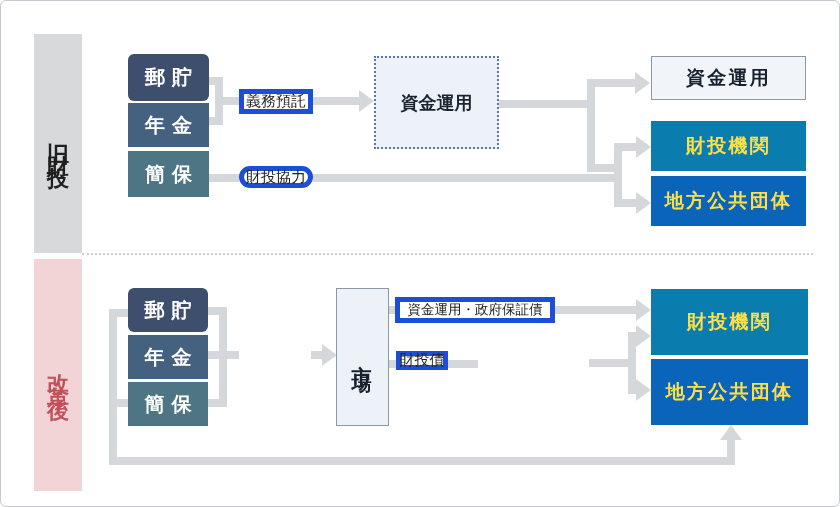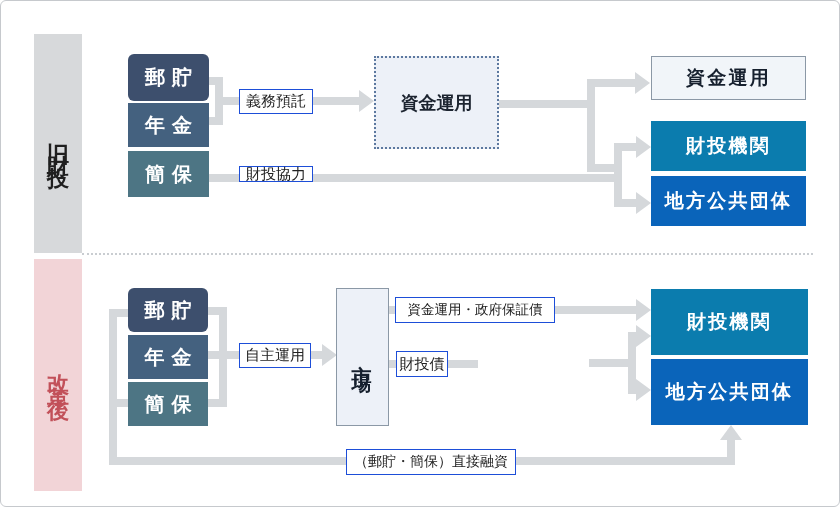--- a/index.html
+++ b/index.html
@@ -20,37 +20,37 @@
   .sidebar.new{background:var(--pink);}
   .sidebar.new span{color:var(--red);}
   
   .src{display:flex;align-items:center;justify-content:center;
     color:#fff;font-weight:bold;font-size:20px;letter-spacing:0.35em;text-indent:0.35em;}
   .src.navy{background:var(--navy);border-radius:6px;}
   .src.slate{background:var(--slate);}
   .src.teal{background:var(--teal);}
   
   .lbl{display:flex;align-items:center;justify-content:center;
-    background:#fff;border:1px solid #1d4ed8;color:#222;font-size:15px;
+    background:#fff;border:5px solid #1d4ed8;color:#222;font-size:15px;
     white-space:nowrap;z-index:3;}
   .lbl.small{font-size:13.5px;}
   
   .dotted{background:var(--panel-bg);border:2px dotted var(--panel-border);
     display:flex;flex-direction:column;align-items:center;justify-content:center;
     color:#1c2430;font-weight:bold;z-index:2;}
   
   .panel{background:var(--panel-bg);border:1px solid #8b98a6;
     display:flex;align-items:center;justify-content:center;color:#16202e;z-index:2;}
   .panel.market span{writing-mode:vertical-rl;text-orientation:upright;
     font-weight:bold;font-size:20px;letter-spacing:0.4em;}
   .result-light{background:#f1f5f9;border:1px solid #8b98a6;
     display:flex;align-items:center;justify-content:center;
     color:#16202e;font-weight:bold;font-size:19px;letter-spacing:0.12em;z-index:2;}
   .result{display:flex;align-items:center;justify-content:center;
-    color:#ffffff;font-weight:bold;font-size:19px;letter-spacing:0.12em;z-index:2;}
+    color:#fde047;font-weight:bold;font-size:19px;letter-spacing:0.12em;z-index:2;}
   .result.mid{background:var(--blue-mid);}
   .result.deep{background:var(--blue-deep);}
   
   .ln{background:var(--line);z-index:1;}
   .ah-r{width:0;height:0;border-top:11px solid transparent;border-bottom:11px solid transparent;
     border-left:15px solid var(--line);z-index:1;}
   .ah-u{width:0;height:0;border-left:11px solid transparent;border-right:11px solid transparent;
     border-bottom:15px solid var(--line);z-index:1;}
   .divider{border-top:2px dotted #c9cdd1;z-index:0;}
 </style>
@@ -89,21 +89,21 @@
     <span style="font-size:18px;">資金運用</span>
   </div>
 
   <div class="abs ln" style="left:498px;top:99px;width:90px;height:8px;"></div>
   <div class="abs ln" style="left:586px;top:78px;width:8px;height:93px;"></div>
   <div class="abs ln" style="left:586px;top:78px;width:48px;height:8px;"></div>
   <div class="abs ah-r" style="left:634px;top:71px;"></div>
   <div class="abs ln" style="left:586px;top:163px;width:35px;height:8px;"></div>
 
   <div class="abs ln" style="left:208px;top:173px;width:30px;height:8px;"></div>
-  <div class="abs lbl" style="left:238px;top:165px;width:74px;height:16px;">
+  <div class="abs lbl" style="left:238px;top:165px;width:74px;height:22px;border-radius:12px;">
     <span>財投協力</span>
   </div>
   <div class="abs ln" style="left:312px;top:173px;width:301px;height:8px;"></div>
 
   <div class="abs ln" style="left:613px;top:142px;width:8px;height:64px;"></div>
   <div class="abs ln" style="left:621px;top:142px;width:14px;height:8px;"></div>
   <div class="abs ah-r" style="left:635px;top:135px;"></div>
   <div class="abs ln" style="left:621px;top:198px;width:14px;height:8px;"></div>
   <div class="abs ah-r" style="left:635px;top:191px;"></div>
 
@@ -135,54 +135,48 @@
 
   <div class="abs ln" style="left:108px;top:308px;width:8px;height:156px;"></div>
   <div class="abs ln" style="left:116px;top:308px;width:11px;height:8px;"></div>
   <div class="abs ln" style="left:116px;top:398px;width:11px;height:8px;"></div>
 
   <div class="abs ln" style="left:207px;top:306px;width:11px;height:8px;"></div>
   <div class="abs ln" style="left:218px;top:306px;width:8px;height:100px;"></div>
   <div class="abs ln" style="left:207px;top:398px;width:11px;height:8px;"></div>
   <div class="abs ln" style="left:207px;top:350px;width:31px;height:8px;"></div>
 
-  <div class="abs lbl" style="left:238px;top:342px;width:72px;height:25px;">
-    <span>自主運用</span>
-  </div>
   <div class="abs ln" style="left:310px;top:350px;width:12px;height:8px;"></div>
   <div class="abs ah-r" style="left:321px;top:343px;"></div>
 
   <div class="abs panel market" style="left:335px;top:287px;width:53px;height:138px;">
     <span>市場</span>
   </div>
 
   <div class="abs ln" style="left:388px;top:305px;width:6px;height:8px;"></div>
   <div class="abs lbl small" style="left:394px;top:296px;width:160px;height:26px;">
     <span>資金運用・政府保証債</span>
   </div>
   <div class="abs ln" style="left:554px;top:305px;width:81px;height:8px;"></div>
   <div class="abs ah-r" style="left:635px;top:298px;"></div>
 
   <div class="abs ln" style="left:388px;top:359px;width:7px;height:8px;"></div>
-  <div class="abs lbl" style="left:395px;top:350px;width:52px;height:26px;">
+  <div class="abs lbl" style="left:395px;top:350px;width:52px;height:19px;">
     <span>財投債</span>
   </div>
   <div class="abs ln" style="left:447px;top:359px;width:30px;height:8px;"></div>
   <div class="abs ln" style="left:588px;top:358px;width:39px;height:8px;"></div>
   <div class="abs ln" style="left:627px;top:331px;width:8px;height:62px;"></div>
   <div class="abs ah-r" style="left:635px;top:324px;"></div>
   <div class="abs ah-r" style="left:635px;top:378px;"></div>
 
   <div class="abs result mid" style="left:650px;top:288px;width:157px;height:66px;">
     <span>財投機関</span>
   </div>
   <div class="abs result deep" style="left:650px;top:358px;width:157px;height:66px;">
     <span>地方公共団体</span>
   </div>
 
   <div class="abs ln" style="left:108px;top:456px;width:626px;height:8px;"></div>
   <div class="abs ln" style="left:726px;top:438px;width:8px;height:20px;"></div>
   <div class="abs ah-u" style="left:719px;top:424px;"></div>
-  <div class="abs lbl" style="left:345px;top:448px;width:170px;height:26px;font-size:14px;">
-    <span>（郵貯・簡保）直接融資</span>
-  </div>
 
 </div>
 
 </body></html>

